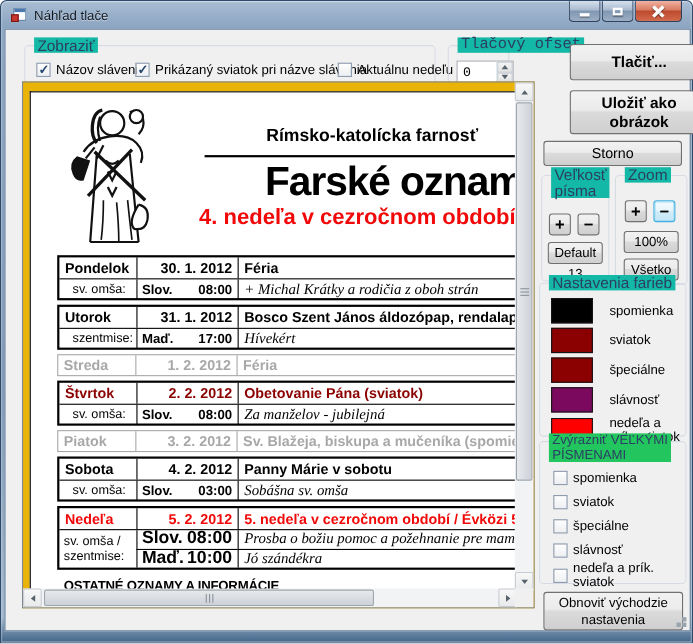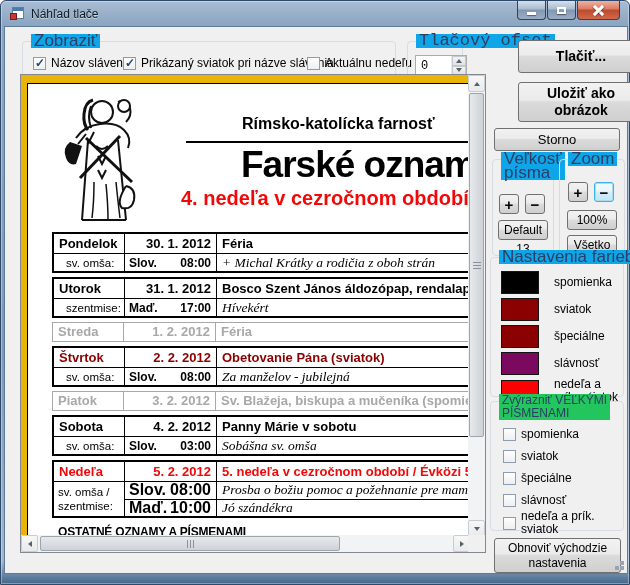--- a/index.html
+++ b/index.html
@@ -28,21 +28,21 @@
   .gl-x { position:relative; width:11px; height:11px; }
   .gl-x::before,.gl-x::after { content:""; position:absolute; left:-1px; top:4px; width:13px; height:3px; background:#fff; box-shadow:0 1px 1px rgba(0,0,0,.35); }
   .gl-x::before { transform:rotate(45deg); } .gl-x::after { transform:rotate(-45deg); }
 
   .client { position:absolute; left:3px; top:25px; width:624px; height:548px; background:#F0F0F0; border:1px solid #5C7A99; }
   .grip { position:absolute; right:3px; bottom:3px; width:4px; height:4px; background:#9AA4AE;
     box-shadow:-5px 0 0 #9AA4AE,0 -5px 0 #9AA4AE; }
 
   
   .group { position:absolute; border:1px solid #D7DCE4; border-radius:4px; }
-  .glabel { position:absolute; top:-8px; left:8px; background:#0ea5e9; padding:0 3px; font-size:17px; color:#2B3E63; line-height:14px; white-space:nowrap; }
+  .glabel { position:absolute; top:-8px; left:8px; background:#14b8a6; padding:0 3px; font-size:14px; color:#2B3E63; line-height:14px; white-space:nowrap; }
   .glabel.two { top:-8px; }
   .btn { position:absolute; border:1px solid #707070; border-radius:3px; color:#000;
     background:linear-gradient(180deg,#F2F2F2 0%,#EBEBEB 45%,#DBDBDB 50%,#CFCFCF 100%);
     display:flex; align-items:center; justify-content:center; text-align:center; cursor:default; }
   .btn.focused { border-color:#41B1E1;
     background:linear-gradient(180deg,#F3FBFE 0%,#E8F6FC 45%,#D2EDF9 50%,#C4E6F6 100%);
     box-shadow:0 0 0 1px #A9DCF2 inset; }
   .cb { position:absolute; display:flex; align-items:center; font-size:12px; color:#000; white-space:nowrap; }
   .cbbox { width:13px; height:13px; border:1px solid #8E9CAF; background:linear-gradient(180deg,#FEFEFE,#EDEFF2); margin-right:5px; position:relative; flex:none; }
   .cb.checked .cbbox::after { content:"✓"; position:absolute; left:1px; top:-2px; font-size:12px; font-weight:bold; color:#24456E; }
@@ -298,21 +298,21 @@
                 <div class="c3 intent r1">Prosba o božiu pomoc a požehnanie pre mamičku T</div>
                 <div class="c2 masscell r2">
                     <span>Maď.</span>
                     <span>10:00</span>
                   </div>
                 <div class="c3 intent r2">Jó szándékra</div>
               </div>
             </div>
 
           </div>
-          <div class="doc-footer">OSTATNÉ OZNAMY A PÍSMENAMI</div>
+          <div class="doc-footer">OSTATNÉ OZNAMY A INFORMÁCIE</div>
         </div>
       </div>
 
       <div class="vscroll">
         <div class="sb-btn" style="left:0; top:0;">
             <span class="tri-up"></span>
           </div>
         <div class="sb-thumb" style="left:1px; top:18px; width:15px; height:344px;">
             <span class="grip-v"></span>
           </div>

